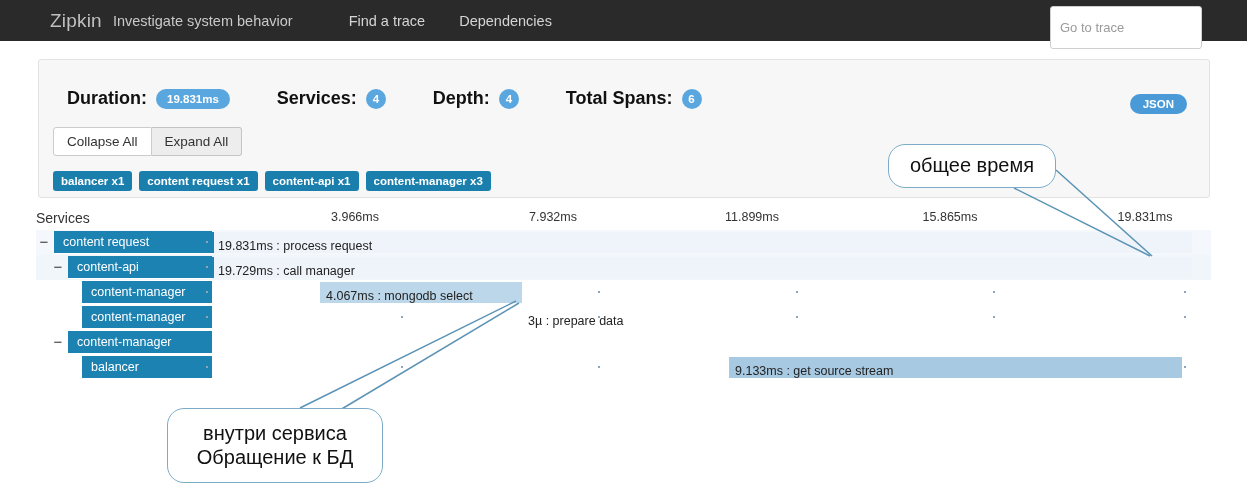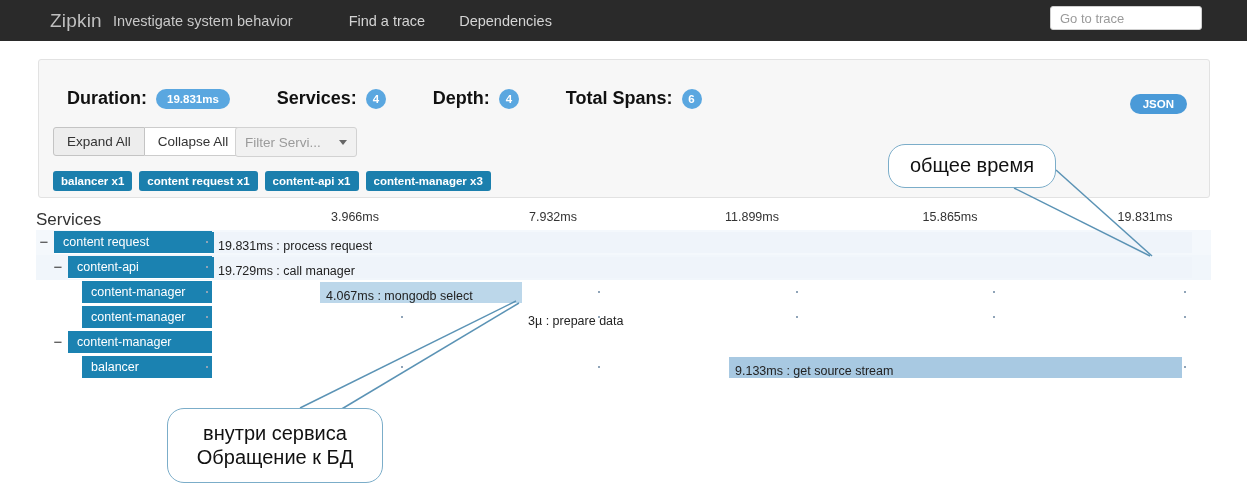--- a/index.html
+++ b/index.html
@@ -31,21 +31,21 @@
   }
   .navlink {
     color: #d4d4d4;
     font-size: 14.5px;
     text-decoration: none;
     margin-left: 34px;
   }
   .navlink.first { margin-left: 56px; }
   .trace-input {
     position: absolute; right: 45px; top: 6px;
-    width: 152px; height: 24px;
+    width: 152px; height: 43px;
     border: 1px solid #cfcfcf; border-radius: 3px;
     background: #fff;
     padding: 0 9px;
     font-size: 13px;
     font-family: "Liberation Sans", sans-serif;
     color: #555;
   }
   .trace-input::placeholder { color: #9a9a9a; }
 
   
@@ -140,21 +140,21 @@
   }
 
   
   .trace { position: absolute; left: 0; top: 206px; width: 1247px; }
   .axis {
     position: relative; height: 24px;
     margin: 0 38px 0 36px;
   }
   .axis-title {
     position: absolute; left: 0; top: 4px;
-    font-size: 17px; color: #333;
+    font-size: 14px; color: #333;
   }
   .tick {
     position: absolute; top: 4px;
     font-size: 12.5px; color: #333;
     transform: translateX(-50%);
   }
 
   .rows { position: relative; margin-left: 36px; width: 1175px; }
   .row {
     position: relative; height: 25px;
@@ -258,28 +258,24 @@
     </div>
     <div class="stat">
       <span class="stat-label">Total Spans:</span>
       <span class="badge-circle">6</span>
     </div>
   </div>
 
   <button class="json-btn">JSON</button>
 
   <div class="btn-group">
+    <button class="btn">Collapse All</button>
     <button class="btn active">Expand All</button>
-    <button class="btn">Collapse All</button>
   </div>
 
-  <div class="filter-select">
-    <span>Filter Servi...</span>
-    <span class="caret"></span>
-  </div>
 
   <div class="chips">
     <span class="chip">balancer x1</span>
     <span class="chip">content request x1</span>
     <span class="chip">content-api x1</span>
     <span class="chip">content-manager x3</span>
   </div>
 </div>
 
 <div class="trace">

